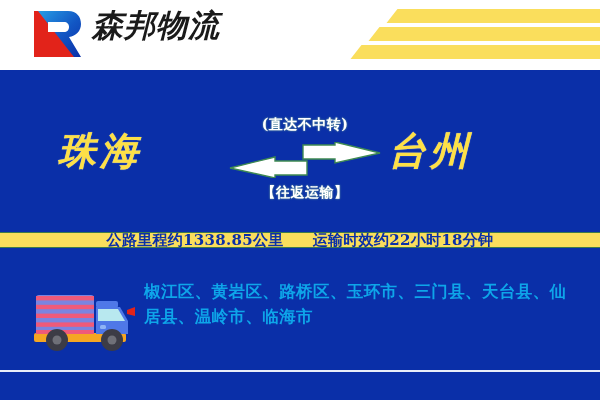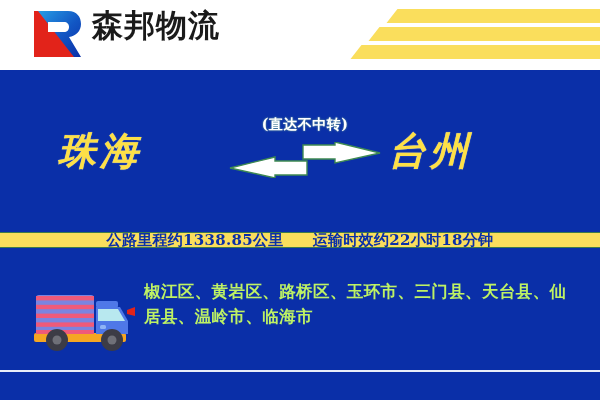--- a/index.html
+++ b/index.html
@@ -20,20 +20,21 @@
 
   
   .header {
     position: absolute;
     left: 0;
     top: 0;
     width: 600px;
     height: 70px;
     background: #ffffff;
     overflow: hidden;
+    font-style: italic;
   }
   .logo-mark {
     position: absolute;
     left: 28px;
     top: 9px;
     width: 54px;
     height: 50px;
   }
   .brand-cn {
     position: absolute;
@@ -166,21 +167,21 @@
     height: 72px;
   }
   .districts {
     position: absolute;
     left: 144px;
     top: 14px;
     width: 432px;
     font-family: "DejaVu Serif", serif;
     font-size: 16.5px;
     font-weight: bold;
-    color: #bef264;
+    color: #0ea5e9;
     line-height: 25px;
     letter-spacing: 0.4px;
   }
   .hairline {
     position: absolute;
     left: 0;
     top: 370px;
     width: 600px;
     height: 1.5px;
     background: #e9eef8;
@@ -222,20 +223,21 @@
     <div class="center-block">
       <div class="note-top">(直达不中转)</div>
 
       <div class="arrow-wrap">
         <svg width="160" height="36" viewBox="0 0 160 36">
           <path d="M78 3 L110 3 L110 0 L155 11 L110 21 L110 17 L78 17 Z" fill="#ffffff" stroke="#3f8a52" stroke-width="1.4"></path>
           <path d="M82 19 L50 19 L50 15 L5 26 L50 36 L50 33 L82 33 Z" fill="#ffffff" stroke="#3f8a52" stroke-width="1.4"></path>
         </svg>
       </div>
 
+      <div class="note-bottom">【往返运输】</div>
     </div>
 
     <div class="city city-dest">台州</div>
   </div>
 
   <div class="info-bar">
     <div class="info-text">
       <span>公路里程约1338.85公里</span>
       <span class="info-gap"></span>
       <span>运输时效约22小时18分钟</span>

